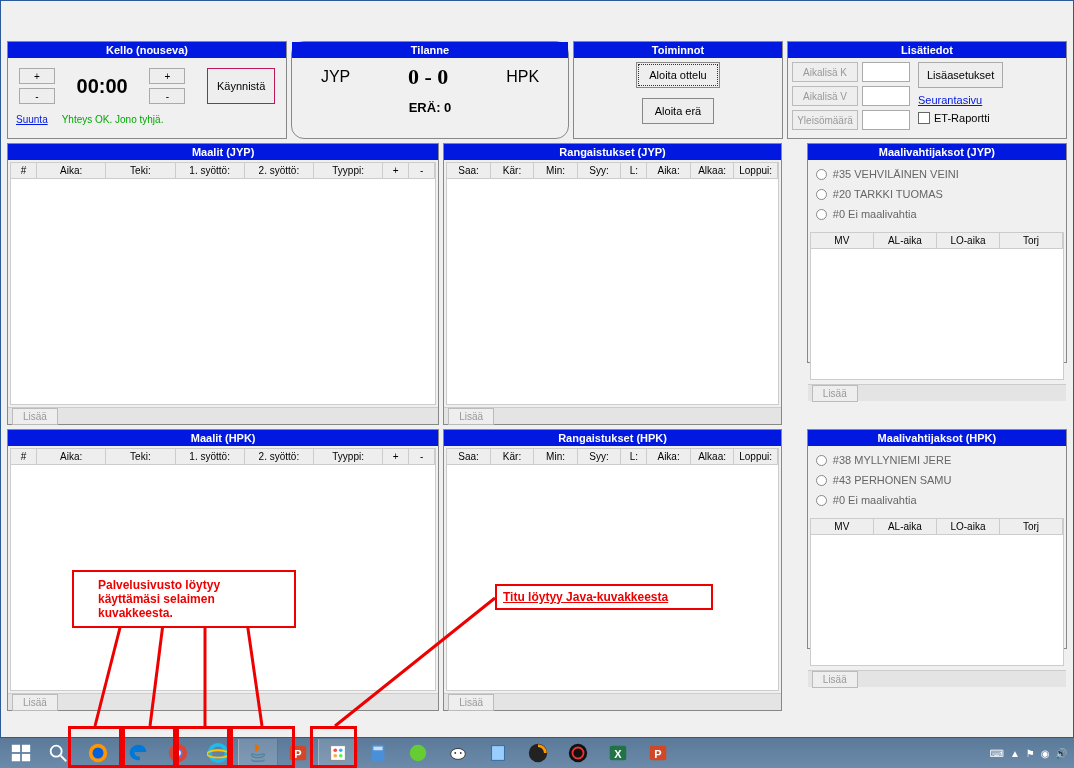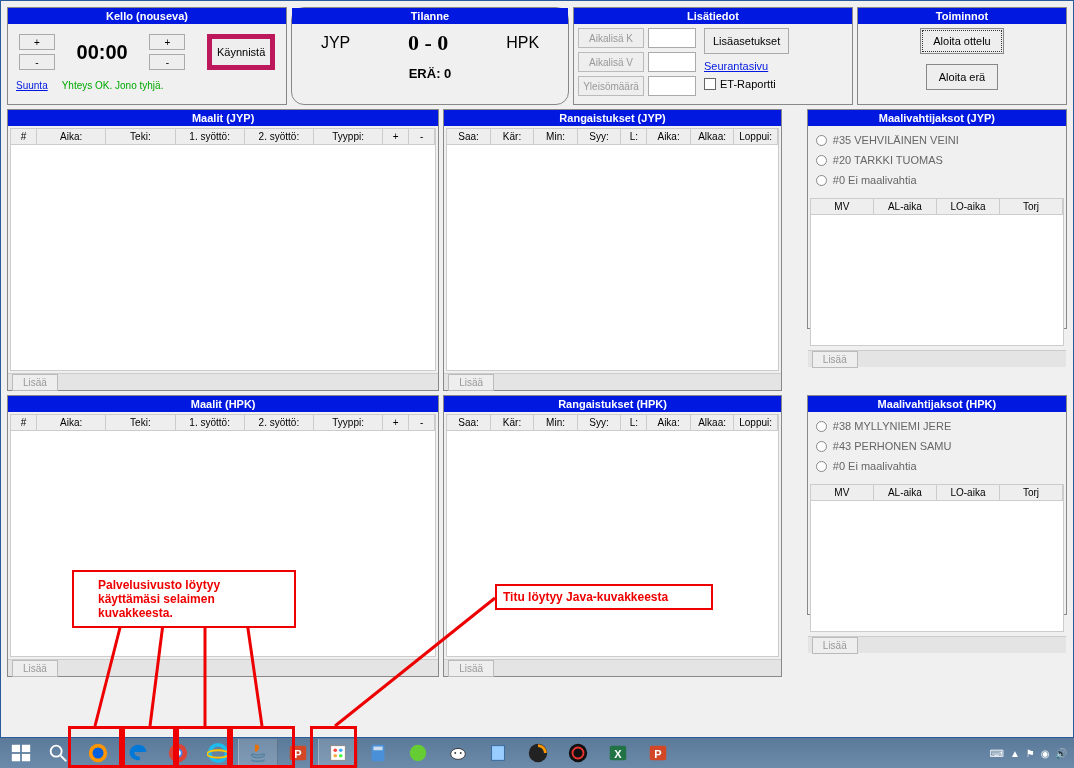--- a/index.html
+++ b/index.html
@@ -13,33 +13,33 @@
   .win-controls { position: absolute; right: 0; top: 0; display: flex; }
   .win-btn { width: 30px; height: 22px; display:flex; align-items:center; justify-content:center; font-size:13px; color:#333;}
   .win-close { background:#c8504f; color:#fff; width:48px; }
   .win-max { background:#eee;}
   .win-min { }
 
   .content-area { padding: 6px; }
 
   
   .top-row { display:flex; gap:4px; }
-  .panel { border: 1px solid #888; background: #f0f0f0; }
+  .panel { border: 1px solid #888; background: #f0f0f0; margin-top: 34px; }
   .panel-header { background: #0018e0; color:#fff; font-weight:bold; text-align:center; font-size:11px; padding:2px 0; }
   
   .kello { width: 280px; height: 98px;}
   .tilanne { width: 278px; height: 98px; border-radius: 13px;}
   .toiminnot { width: 210px; height: 98px;}
   .lisatiedot { width: 270px; height: 98px; flex-grow:1;}
 
   .kello-body { display:flex; align-items:center; justify-content:space-around; height: 56px;}
   .small-btn { border:1px solid #aaa; background:#eee; width:36px; height:16px; font-size:10px; display:flex; align-items:center; justify-content:center; cursor:pointer;}
   .small-btn + .small-btn { margin-top:4px;}
   .clock-time { font-size: 20px; font-weight:bold; }
-  .start-btn { border:5px solid #be185d; background:#eee; width:68px; height:36px; display:flex; align-items:center; justify-content:center; font-size:11px;}
+  .start-btn { border:1px solid #be185d; background:#eee; width:68px; height:36px; display:flex; align-items:center; justify-content:center; font-size:11px;}
   .kello-footer { padding: 0 8px; font-size:10px; display:flex; gap:14px;}
   .link { color: #0018e0; text-decoration:underline; cursor:pointer;}
   .status-ok { color: #0a0; }
 
   .tilanne-body { text-align:center; }
   .score-row { display:flex; justify-content:space-around; align-items:center; margin-top:6px;}
   .team { font-size:16px; font-weight:normal;}
   .score { font-size:22px; font-weight:bold;font-family:Liberation Serif, serif;}
   .era { margin-top:10px; font-size:13px; font-weight:bold;}
 
@@ -74,21 +74,21 @@
   .radio-list { padding:4px 6px;}
   .radio-item { display:flex; align-items:center; gap:6px; font-size:11px; color:#666; padding:4px 2px;}
   .radio { width:11px; height:11px; border:1px solid #888; border-radius:50%; background:#fff;}
   .mvtable { margin:4px 2px; border:1px solid #ccc; background:#fff;}
   .mvtable .thead .th { flex:1; }
   .mv-body { height:130px; background:#fff;}
 
   
   .anno-box { position:absolute; border:2px solid #e00; background:#fff; padding:6px 24px; color:#e00; font-weight:bold; font-size:12px; z-index:50; }
   .anno1 { left:72px; top:570px; width:224px;}
-  .anno2 { left:495px; top:584px; width:218px; height:22px; padding:11px 6px; display:flex; align-items:center;}
+  .anno2 { left:495px; top:584px; width:218px; height:22px; padding:11px 6px; display:flex; align-items:center;text-decoration:underline;}
   .red-rect { position:absolute; border:3px solid #e00; z-index:50;}
   .r1 { left:68px; top:726px; width:54px; height:42px;}
   .r2 { left:122px; top:726px; width:54px; height:42px;}
   .r3 { left:176px; top:726px; width:54px; height:42px;}
   .r4 { left:230px; top:726px; width:65px; height:42px;}
   .r5 { left:310px; top:726px; width:47px; height:42px;}
   svg.anno-lines { position:absolute; top:0; left:0; width:1074px; height:768px; pointer-events:none; z-index:49;}
 
   
   .taskbar { position:absolute; left:0; bottom:0; width:1074px; height:30px; background: linear-gradient(#5b7a99,#6c8bab); display:flex; align-items:center; gap:0; padding-left:4px;}
@@ -132,20 +132,28 @@
         <div class="tilanne-body">
           <div class="score-row">
             <span class="team">JYP</span>
             <span class="score">0 - 0</span>
             <span class="team">HPK</span>
           </div>
           <div class="era">ERÄ: 0</div>
         </div>
       </div>
 
+      <div class="panel toiminnot">
+        <div class="panel-header">Toiminnot</div>
+        <div class="toiminnot-body">
+          <div class="action-btn focused">Aloita ottelu</div>
+          <div class="action-btn">Aloita erä</div>
+        </div>
+      </div>
+
       <div class="panel lisatiedot">
         <div class="panel-header">Lisätiedot</div>
         <div class="lisatiedot-body">
           <div class="lisa-col1">
             <div class="lbtn">Aikalisä K</div>
             <div class="lbtn">Aikalisä V</div>
             <div class="lbtn">Yleisömäärä</div>
           </div>
           <div class="lisa-col2">
             <input class="linput" style="">
@@ -153,28 +161,20 @@
             <input class="linput" style="">
           </div>
           <div class="lisa-col3">
             <div class="lisa-big">Lisäasetukset</div>
             <span class="link">Seurantasivu</span>
             <div class="chk-row">
               <span class="chk"></span>
               <span>ET-Raportti</span>
             </div>
           </div>
-        </div>
-      </div>
-
-      <div class="panel toiminnot">
-        <div class="panel-header">Toiminnot</div>
-        <div class="toiminnot-body">
-          <div class="action-btn focused">Aloita ottelu</div>
-          <div class="action-btn">Aloita erä</div>
         </div>
       </div>
     </div>
 
     <div class="grid-row">
       <div class="grid-panel maalit">
         <div class="panel-header">Maalit (JYP)</div>
         <div class="table-area">
           <div class="thead">
             <div class="th narrow">#</div>

